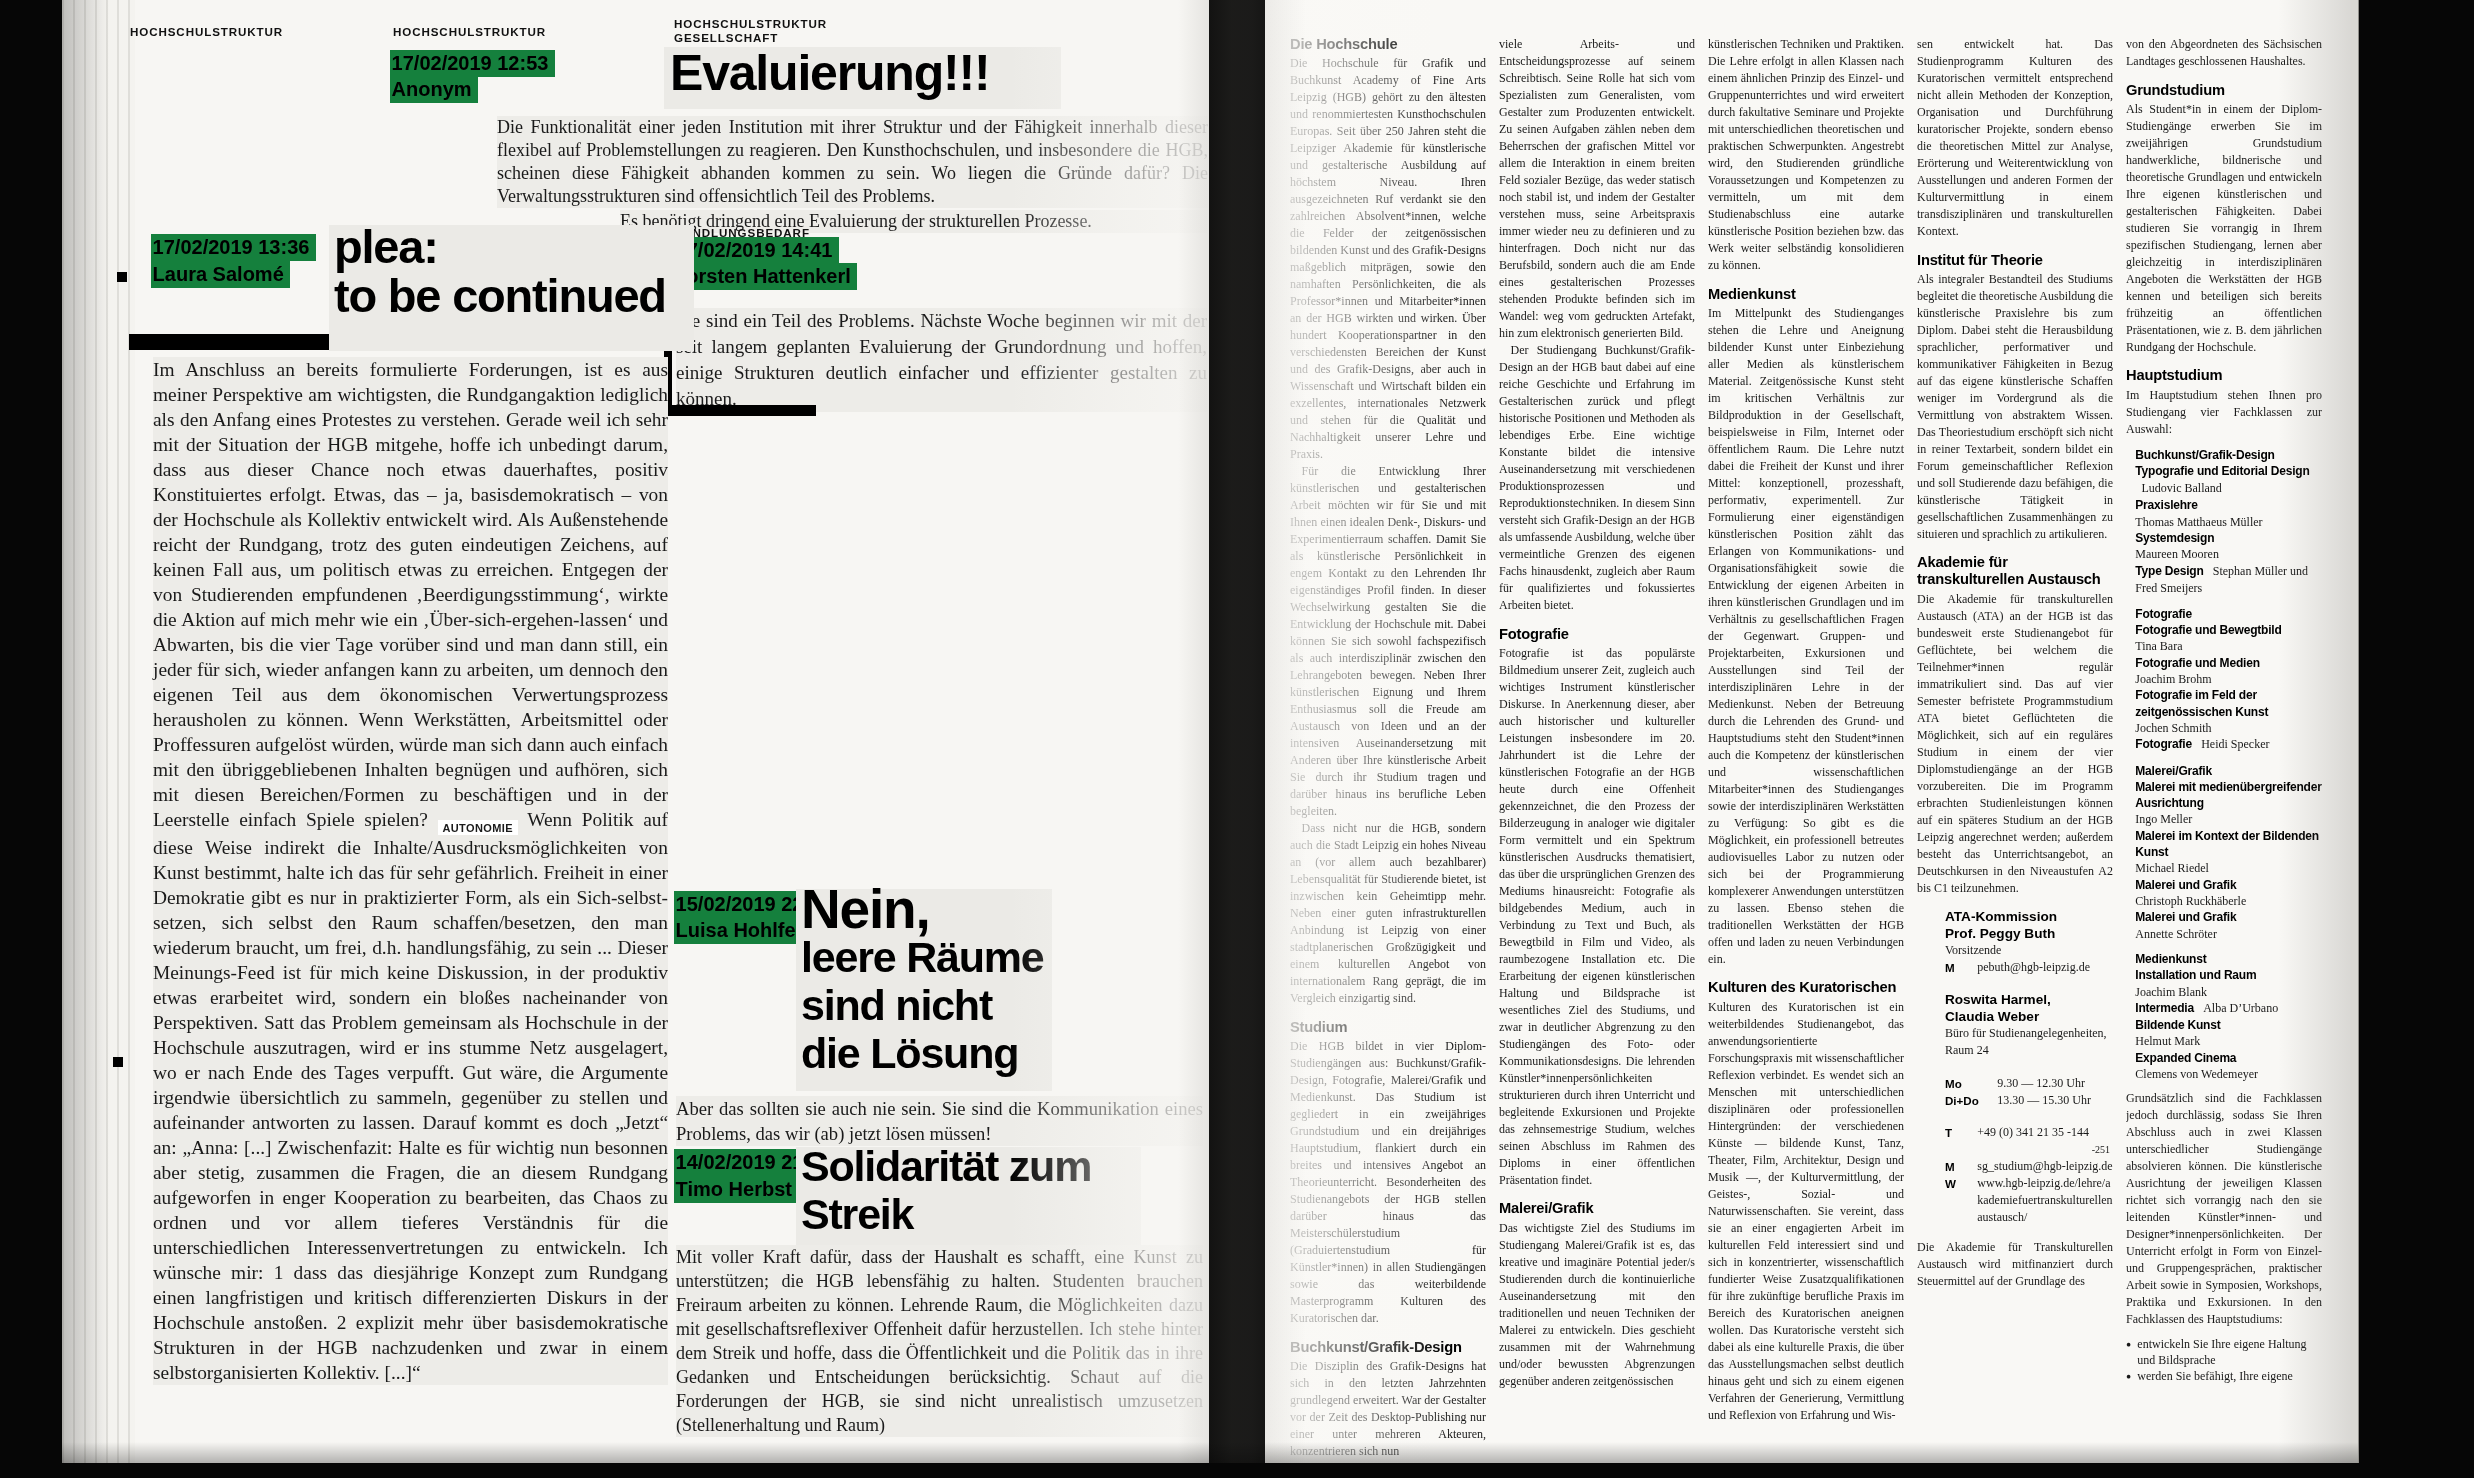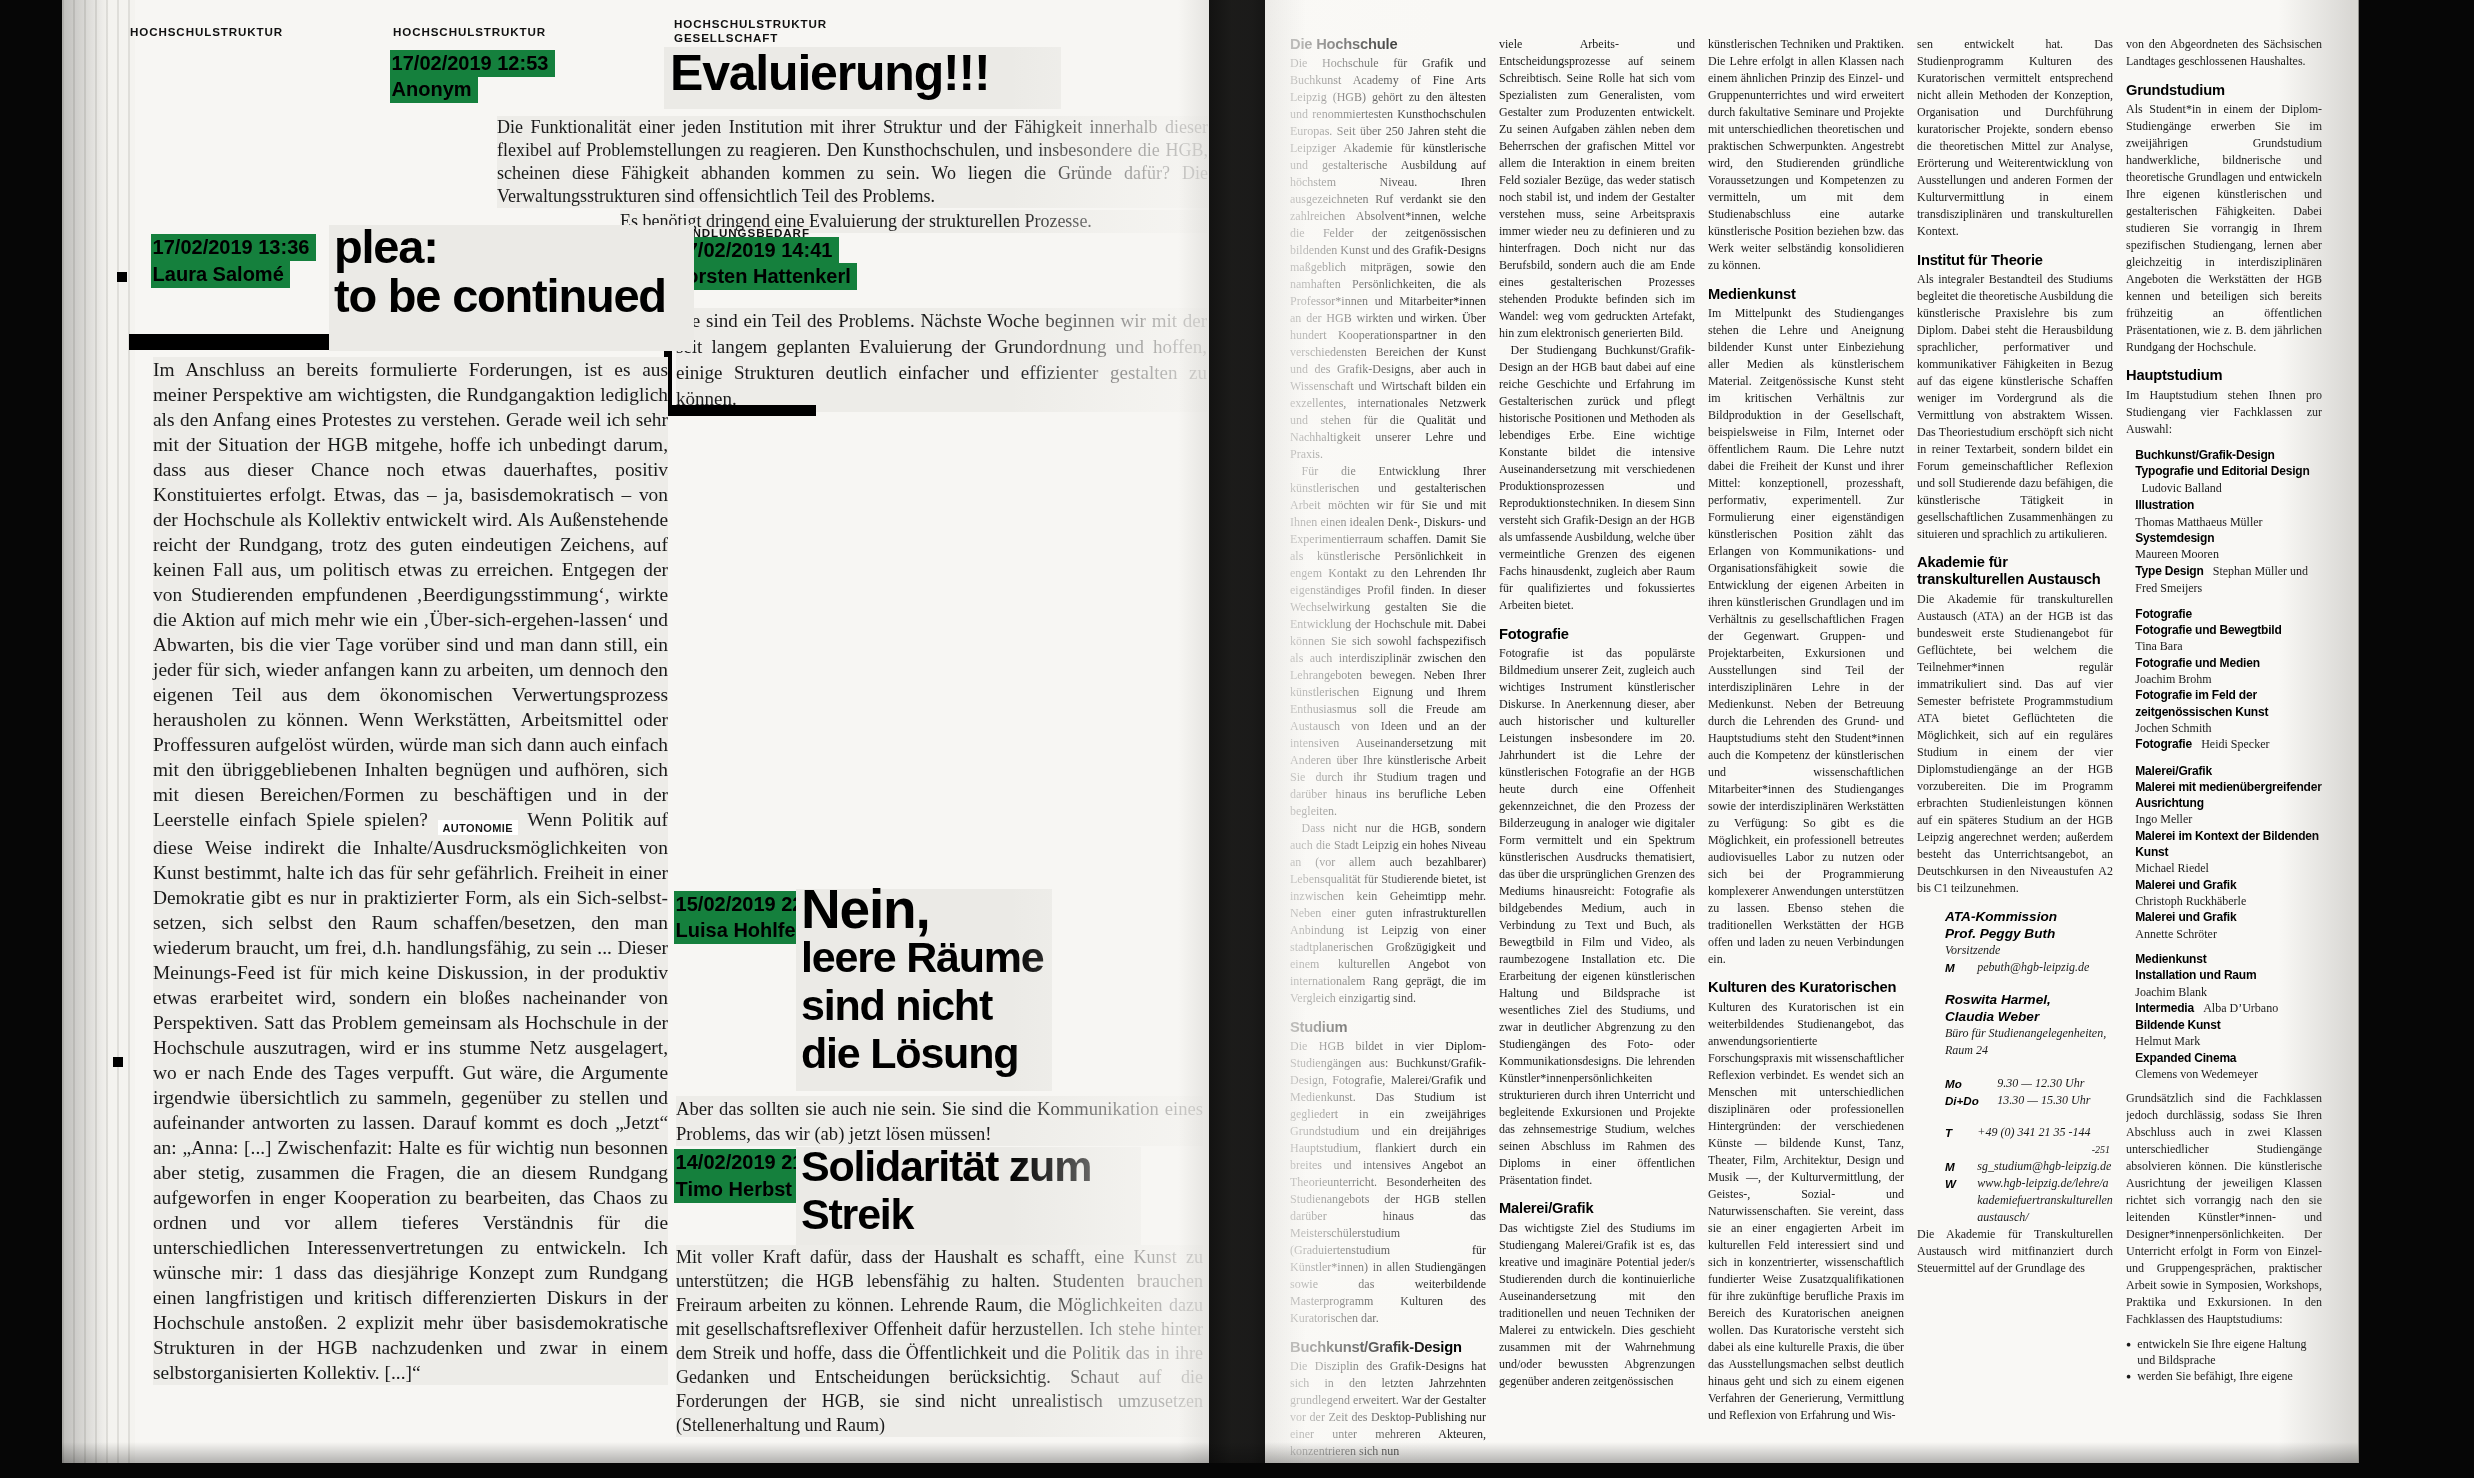--- a/index.html
+++ b/index.html
@@ -41,21 +41,21 @@
   
   .cols{position:absolute;left:1290px;top:36px;width:1037px;height:1422px;display:flex;gap:13px;overflow:hidden;z-index:3;}
   .col{width:196px;flex:0 0 196px;overflow:hidden;font-size:12px;line-height:17px;text-align:justify;color:#191919;
        -webkit-hyphens:auto;hyphens:auto;}
   .col .rh{font-family:"Liberation Sans",sans-serif;font-weight:bold;font-size:14.7px;line-height:17px;color:#000;
            margin:11.6px 0 2.3px 0;text-align:left;letter-spacing:-0.2px;}
   .col .rh.first{margin-top:0;}
   .col p{margin:0;}
   .col p.ind{text-indent:11.6px;}
   .col p.gap{margin-top:7.8px;}
-  .contact{margin:11px 0 0 28px;text-align:left;font-style:italic;}
+  .contact{margin:11px 0 13px 28px;text-align:left;}
   .c-title{font-family:"Liberation Sans",sans-serif;font-weight:bold;font-size:13.6px;line-height:17px;color:#000;}
   .c-serif{font-size:12px;line-height:17px;}
   .c-row{display:flex;gap:9.3px;font-size:12px;line-height:17px;}
   .c-label{font-family:"Liberation Sans",sans-serif;font-weight:bold;font-size:11.6px;min-width:23px;color:#000;}
   .c-gap{height:15.5px;}
   .brk{word-break:break-all;}
   .tel2{text-align:right;width:132px;font-size:10px;line-height:17px;}
   .cl-group{margin:9.3px 0 0 9.3px;text-align:left;}
   .cl-name{font-family:"Liberation Sans",sans-serif;font-weight:bold;font-size:12px;line-height:16.3px;color:#000;letter-spacing:-0.2px;}
   .cl-prof{font-size:12px;line-height:16.3px;}
@@ -200,21 +200,21 @@
       <p>von den Abgeordneten des Sächsischen Landtages geschlossenen Haushaltes.</p>
       <div class="rh">Grundstudium</div>
       <p>Als Student*in in einem der Diplom-Studiengänge erwerben Sie im zweijährigen Grundstudium handwerkliche, bildnerische und theoretische Grundlagen und entwickeln Ihre eigenen künstlerischen und gestalterischen Fähigkeiten. Dabei studieren Sie vorrangig in Ihrem spezifischen Studiengang, lernen aber gleichzeitig in interdisziplinären Angeboten die Werkstätten der HGB kennen und beteiligen sich bereits frühzeitig an öffentlichen Präsentationen, wie z. B. dem jährlichen Rundgang der Hochschule.</p>
       <div class="rh">Hauptstudium</div>
       <p>Im Hauptstudium stehen Ihnen pro Studiengang vier Fachklassen zur Auswahl:</p>
 
       <div class="cl-group">
         <div class="cl-name">Buchkunst/Grafik-Design</div>
         <div class="cl-entry"><span class="cl-name">Typografie und Editorial Design</span> <span class="cl-prof inline">Ludovic Balland</span></div>
         <div class="cl-entry">
-            <div class="cl-name">Illustration</div>
+            <div class="cl-name">Praxislehre</div>
             <div class="cl-prof">Thomas Matthaeus Müller</div>
           </div>
         <div class="cl-entry">
             <div class="cl-name">Systemdesign</div>
             <div class="cl-prof">Maureen Mooren</div>
           </div>
         <div class="cl-entry"><span class="cl-name">Type Design</span> <span class="cl-prof inline">Stephan Müller und Fred Smeijers</span></div>
       </div>
 
       <div class="cl-group">

